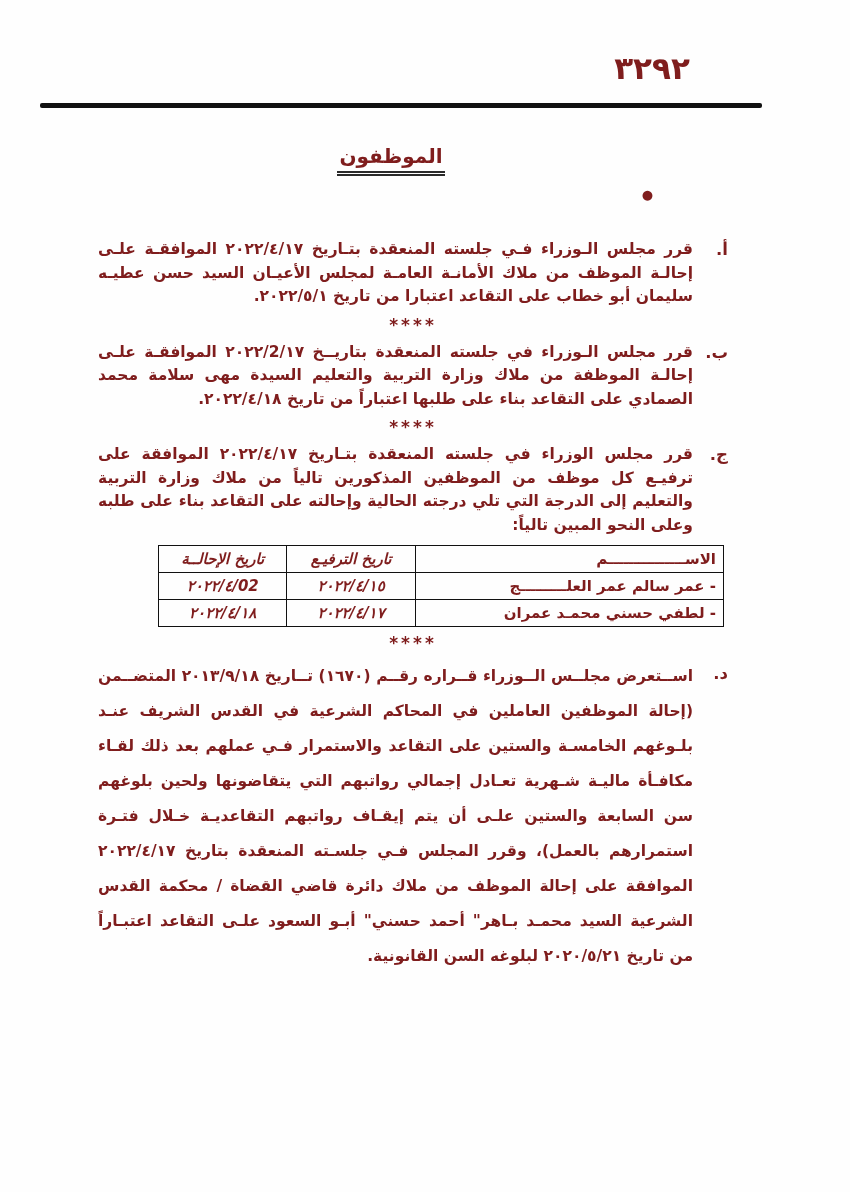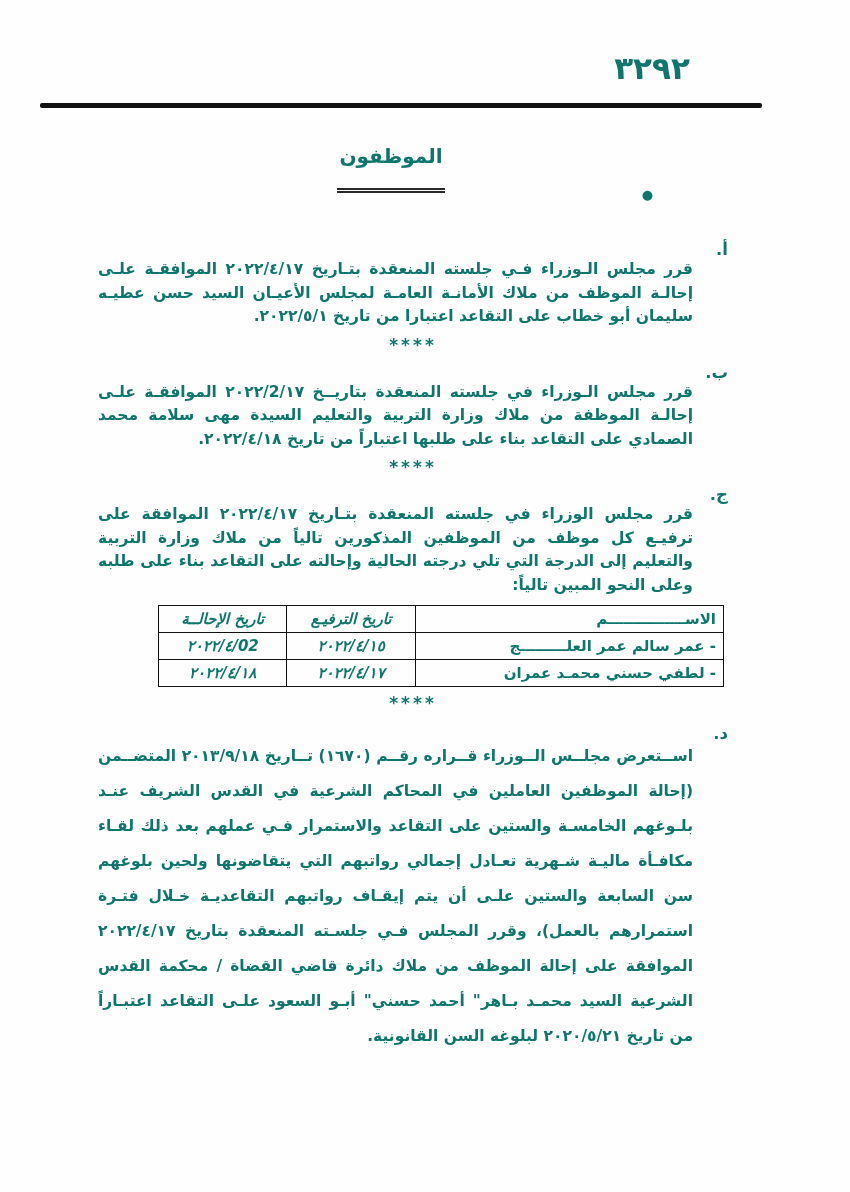--- a/index.html
+++ b/index.html
@@ -2,21 +2,21 @@
 <html lang="ar" dir="rtl"><head>
 <meta charset="utf-8">
 <style>
   html,body{margin:0;padding:0;background:#e8e8e8;}
   .page{
     position:relative;
     width:850px;height:1192px;
     margin:0 auto;
     background:#fefefe;
     font-family:"DejaVu Sans", sans-serif;
-    color:#0f766e;
+    color:#7f1d1d;
     font-weight:bold;
     overflow:hidden;
     direction:rtl;
   }
   
   .page-number{
     position:absolute;top:50px;left:596px;width:112px;
     text-align:center;font-size:31px;letter-spacing:2px;
     direction:ltr;
   }
@@ -29,40 +29,40 @@
     background:#fff;border:3.5px solid #111;border-radius:50%;
     display:flex;align-items:center;justify-content:center;
     font-size:15px;
   }
   
   .doc-title{
     position:absolute;top:144px;left:0;width:782px;
     text-align:center;font-size:20px;
   }
   .doc-title span{
-    display:inline-block;border-bottom:5px double #2a2a2a;padding:0 2px 20px 2px;
+    display:inline-block;border-bottom:5px double #2a2a2a;padding:0 2px 3px 2px;
   }
   .subtitle{
     position:absolute;top:182px;left:428px;width:225px;
     display:flex;gap:11px;align-items:flex-start;
     font-size:18px;
   }
   .bullet{font-size:13px;margin-top:5px;}
   .subtitle-text{
     display:inline-block;border-bottom:5px double #2a2a2a;padding:0 1px 2px 1px;
   }
   
   .content{
     position:absolute;top:238px;left:98px;width:630px;
     font-size:15.5px;
   }
   .item{display:flex;gap:9px;}
   .marker{flex:none;width:26px;font-size:16.5px;line-height:23.5px;}
   .itext{
-    flex:1;text-align:justify;line-height:23.5px;margin-top:20px;
+    flex:1;text-align:justify;line-height:23.5px;
   }
   .item-d .marker{line-height:29px;}
   .item-d .itext{line-height:35px;}
   .stars{
     text-align:center;font-size:17px;letter-spacing:3px;
     line-height:18px;margin:7px 0 7px;
     direction:ltr;
   }
   
   table.promo{

